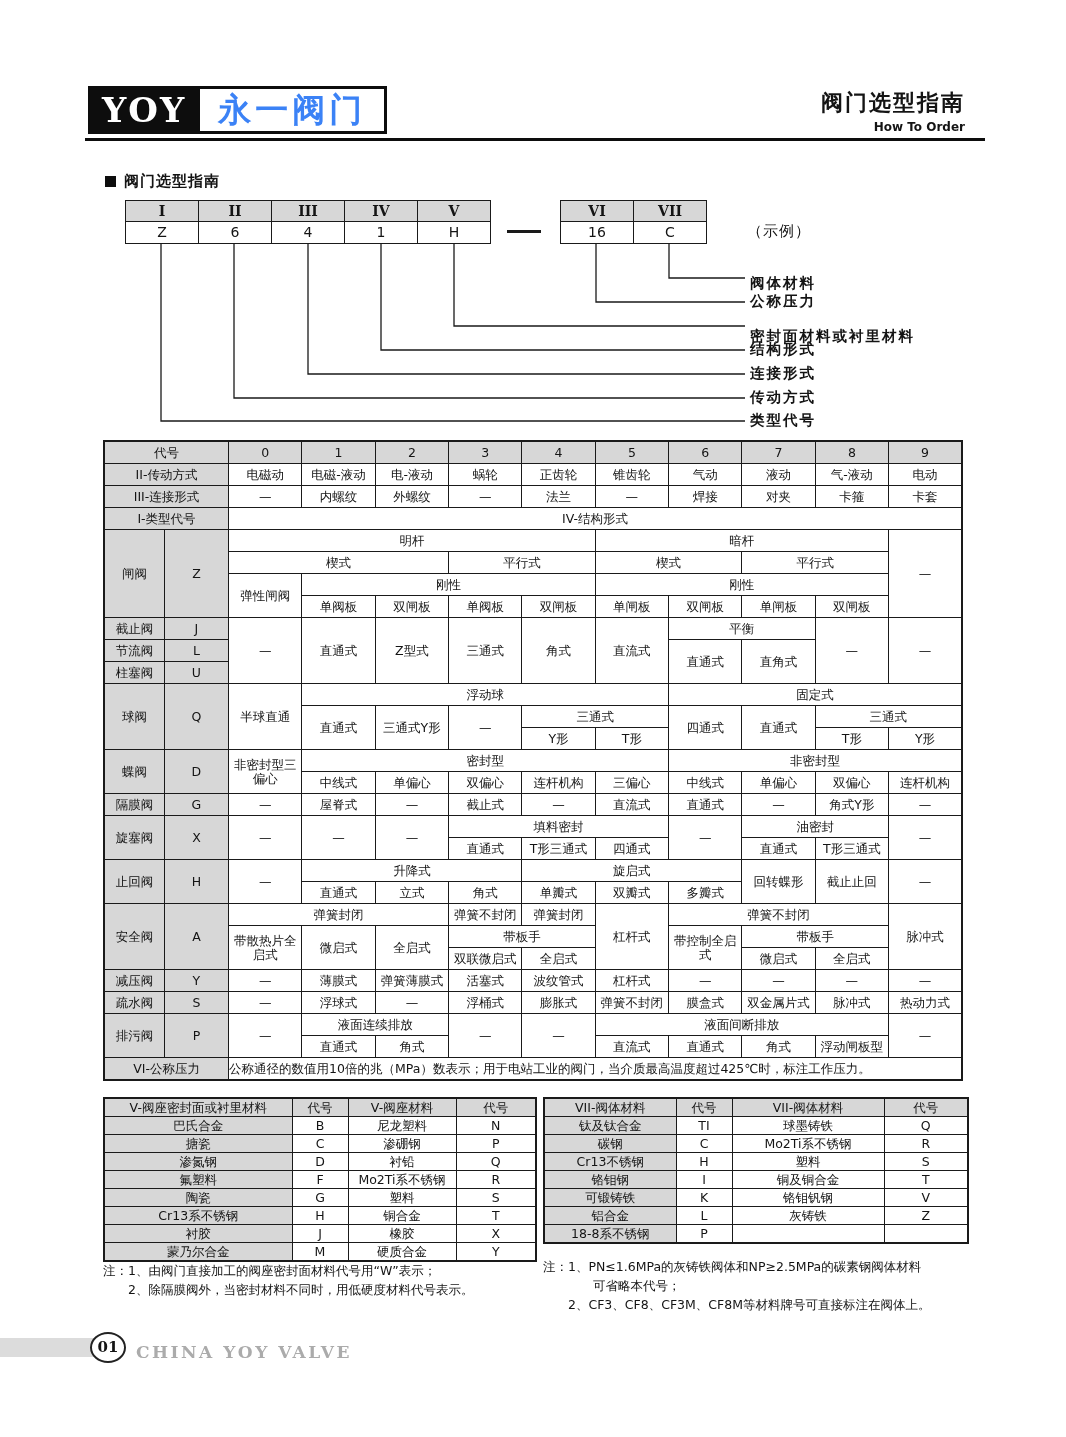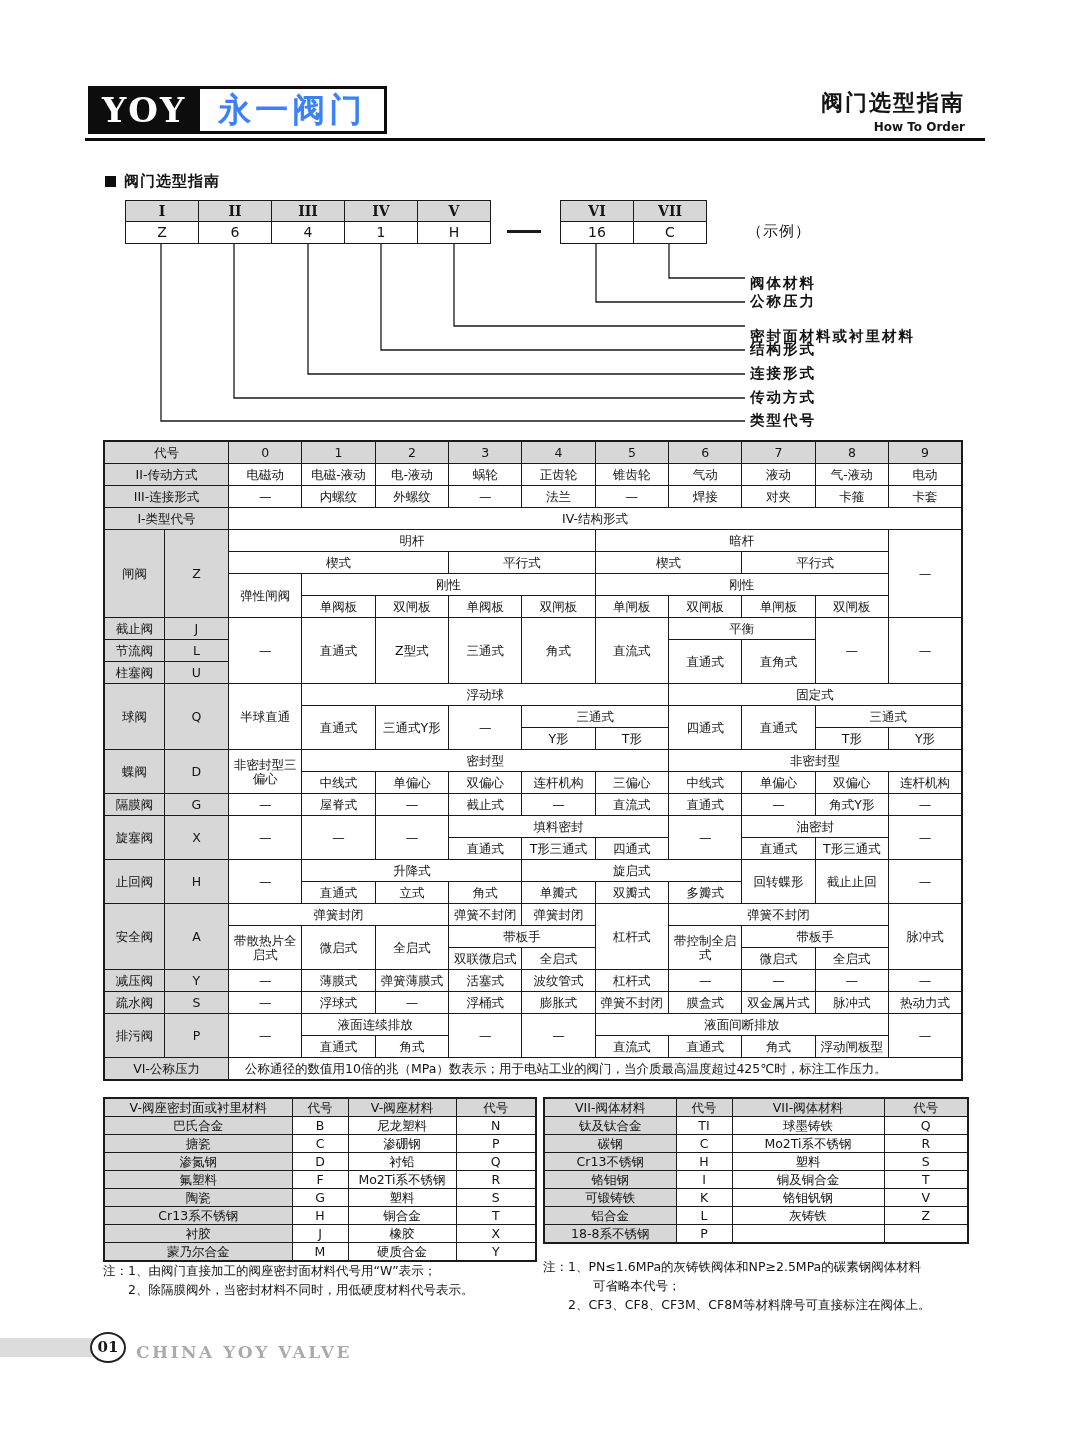--- a/index.html
+++ b/index.html
@@ -34,21 +34,21 @@
   .code-dash{position:absolute;left:507px;top:230px;width:34px;height:3px;background:#1a1a1a;}
   .code-example{position:absolute;left:747px;top:222px;font-size:15px;letter-spacing:1px;}
   .leader-svg{position:absolute;left:0;top:0;}
   .leader-label{position:absolute;left:750px;font-size:14.5px;font-weight:600;letter-spacing:2px;}
 
   
   table{border-collapse:collapse;table-layout:fixed;}
   td{border:1px solid #1a1a1a;text-align:center;vertical-align:middle;font-size:12.5px;
      line-height:1.12;padding:1px 1px;height:19px;overflow:hidden;}
   .g{background:#d7d7d7;}
-  .al{text-align:left;padding-left:16px;}
+  .al{text-align:left;padding-left:0;}
 
   .main-table{position:absolute;left:103px;top:440px;width:860px;border:2px solid #1a1a1a;}
   .mat-table{position:absolute;top:1097px;border:2px solid #1a1a1a;}
   .mat-table td{height:15px;}
   #seat-table{left:103px;width:432px;}
   #body-table{left:543px;width:424px;}
 
   .note{position:absolute;font-size:12.5px;line-height:1.5;}
   #seat-note{left:103px;top:1262px;}
   #body-note{left:543px;top:1258px;}

